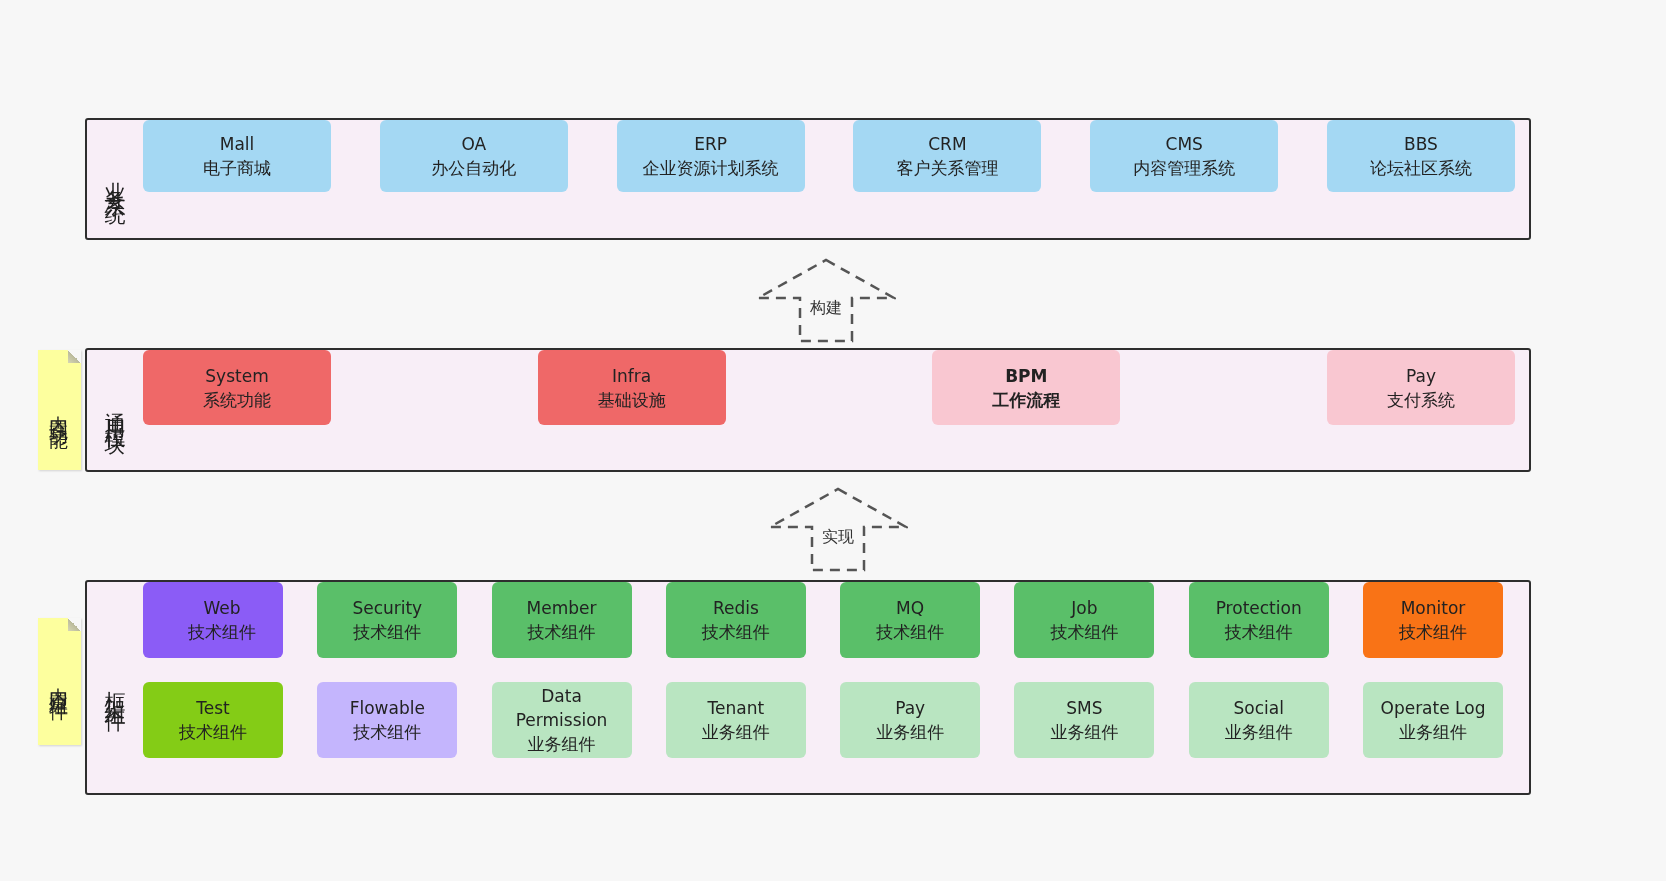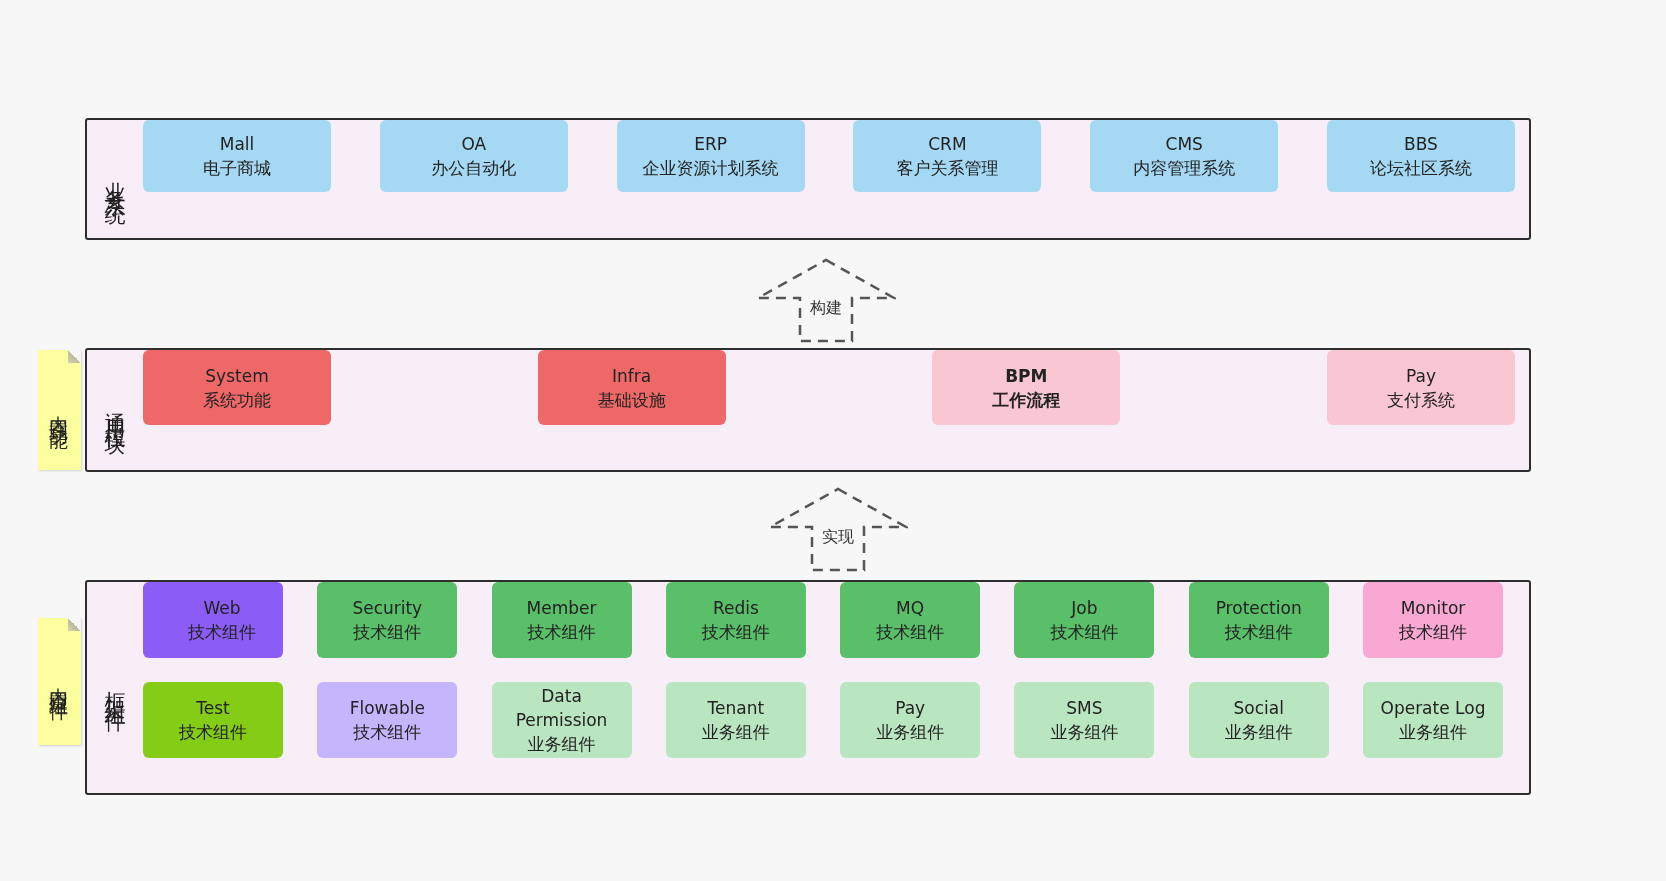--- a/index.html
+++ b/index.html
@@ -162,21 +162,21 @@
           <div class="box-sub">技术组件</div>
         </div>
         <div class="box w140" style="background: rgb(90, 191, 105);">
           <div class="box-title">Job</div>
           <div class="box-sub">技术组件</div>
         </div>
         <div class="box w140" style="background: rgb(90, 191, 105);">
           <div class="box-title">Protection</div>
           <div class="box-sub">技术组件</div>
         </div>
-        <div class="box w140" style="background: #f9a8d4;">
+        <div class="box w140" style="background: #f97316;">
           <div class="box-title">Monitor</div>
           <div class="box-sub">技术组件</div>
         </div>
       </div>
       <div class="sec-row">
         <div class="box w140" style="background: #84cc16;">
           <div class="box-title">Test</div>
           <div class="box-sub">技术组件</div>
         </div>
         <div class="box w140" style="background: #c4b5fd;">

